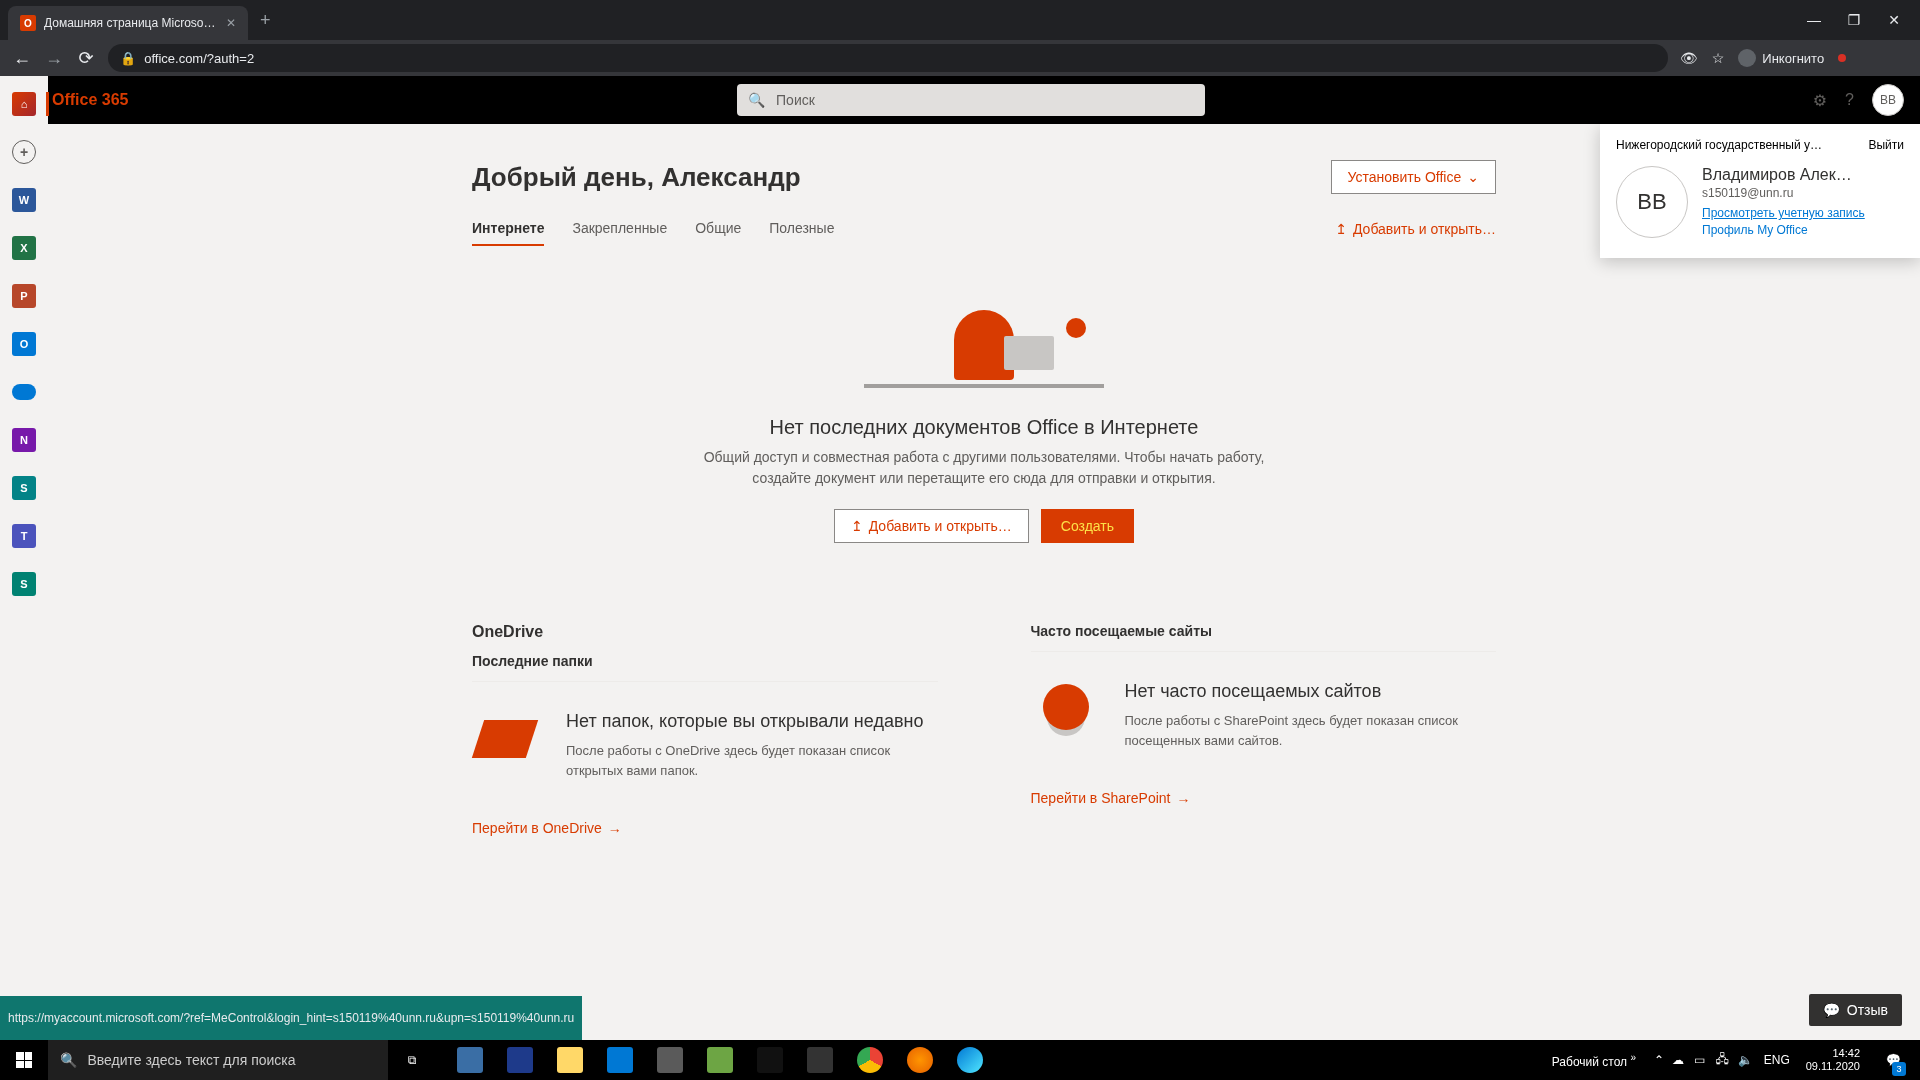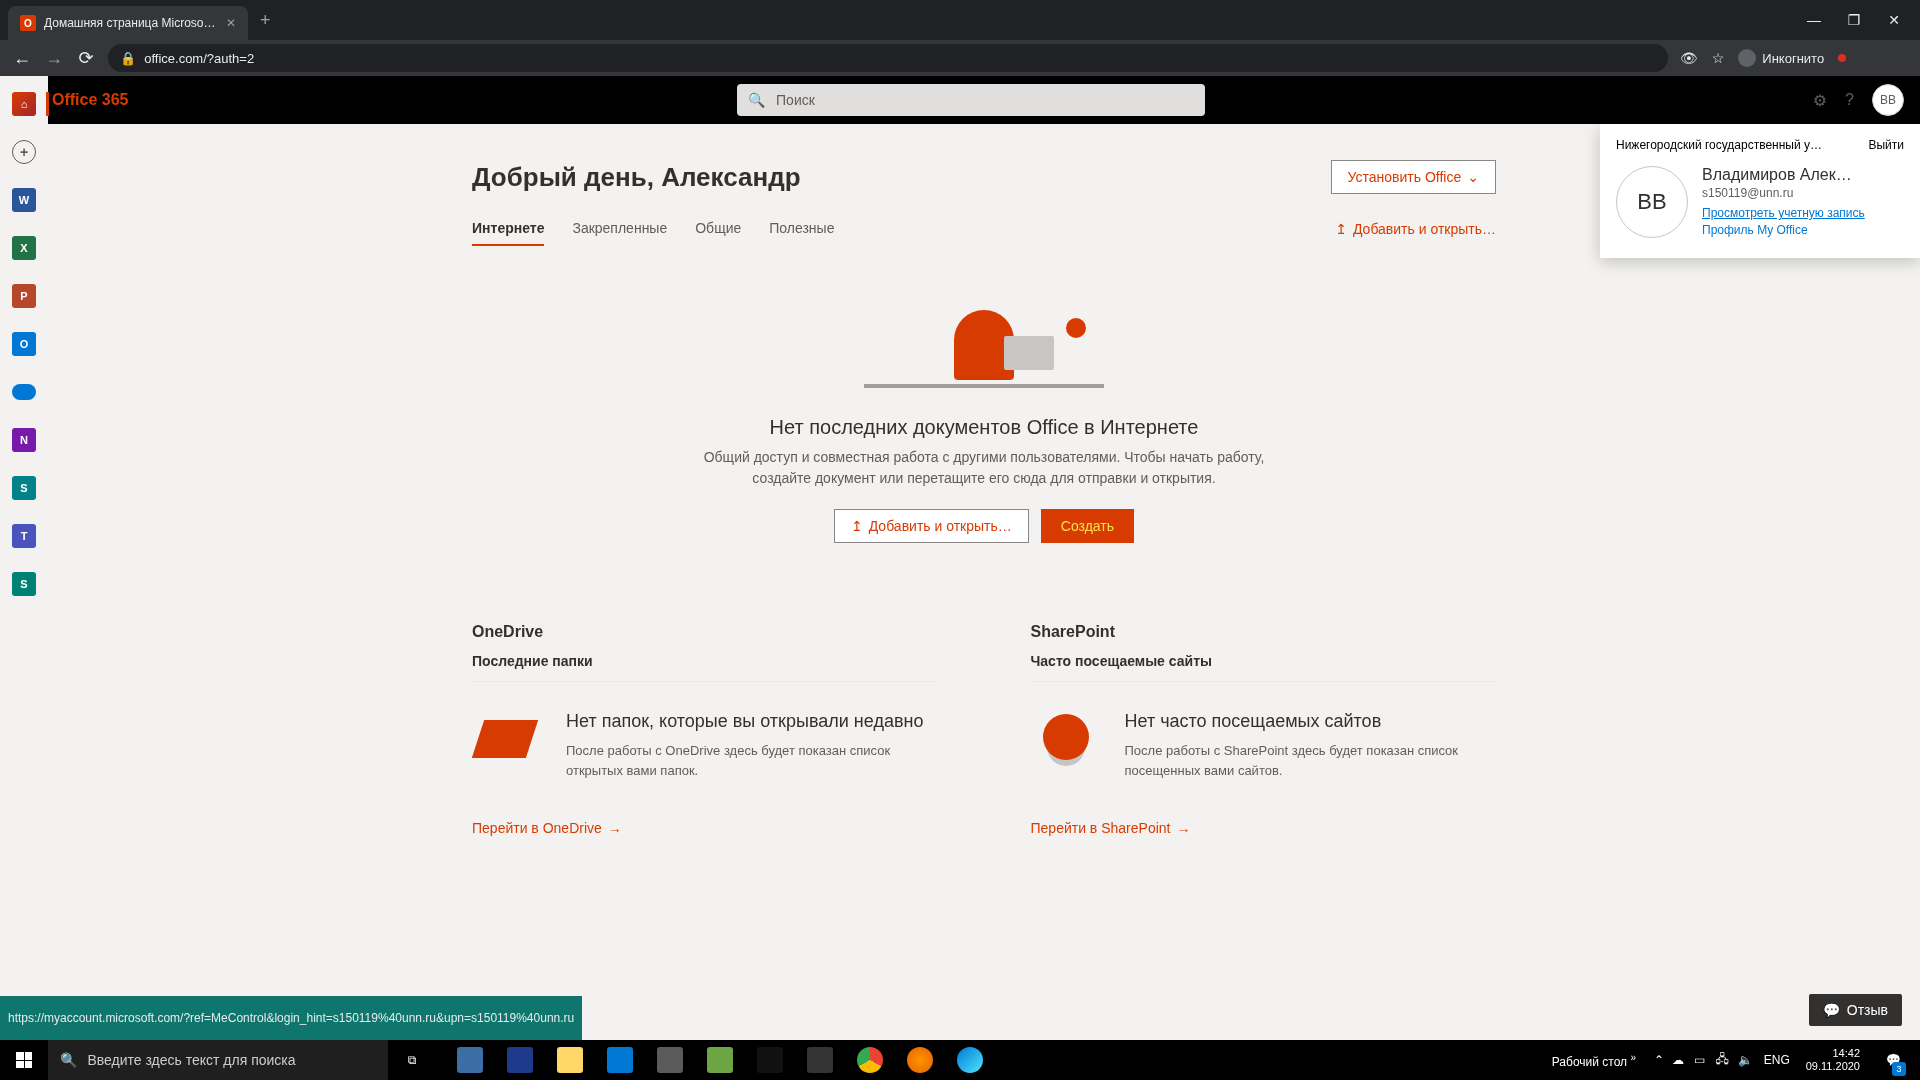--- a/index.html
+++ b/index.html
@@ -267,21 +267,20 @@
             <h3>Нет папок, которые вы открывали недавно</h3>
             <p>После работы с OneDrive здесь будет показан список открытых вами папок.</p>
           </div>
         </div>
         <div class="panel-link">
           <span>Перейти в OneDrive</span>
           <span>→</span>
         </div>
       </div>
       <div class="panel">
-        <div class="panel-title">SharePoint</div>
         <div class="panel-sub">Часто посещаемые сайты</div>
         <div class="panel-body">
           <div class="panel-icon">
                 <div class="globe-icon"></div>
               </div>
           <div class="panel-body-text">
             <h3>Нет часто посещаемых сайтов</h3>
             <p>После работы с SharePoint здесь будет показан список посещенных вами сайтов.</p>
           </div>
         </div>

